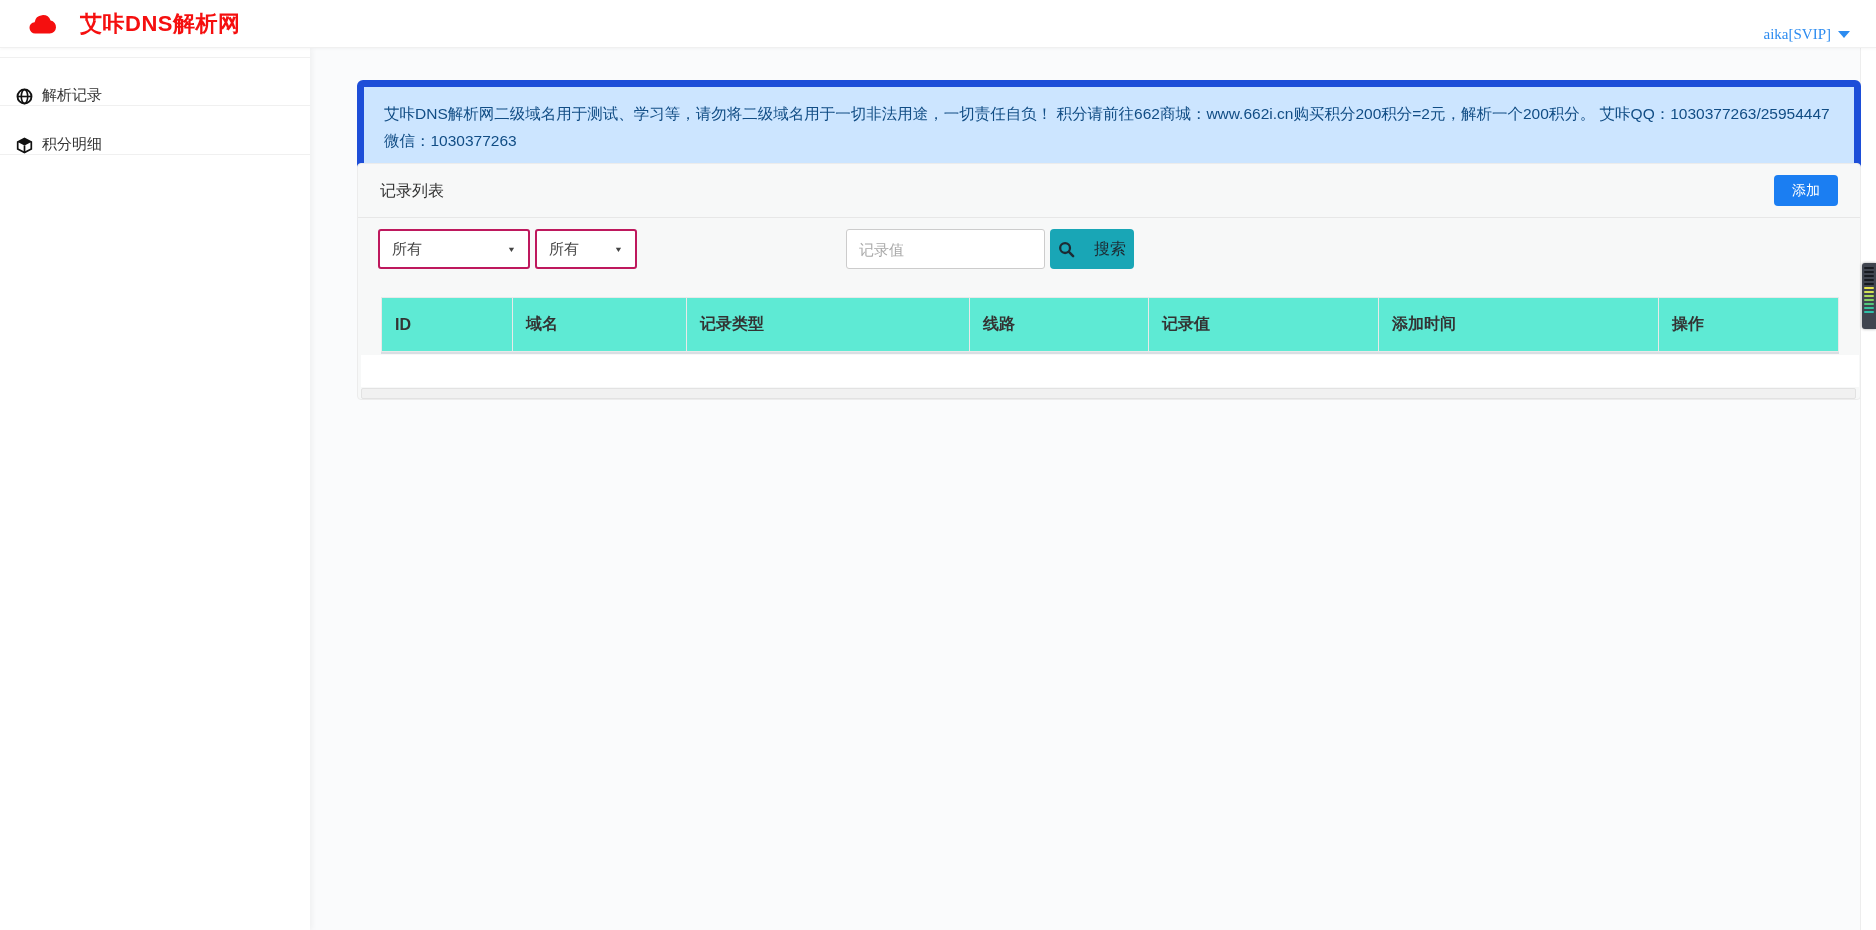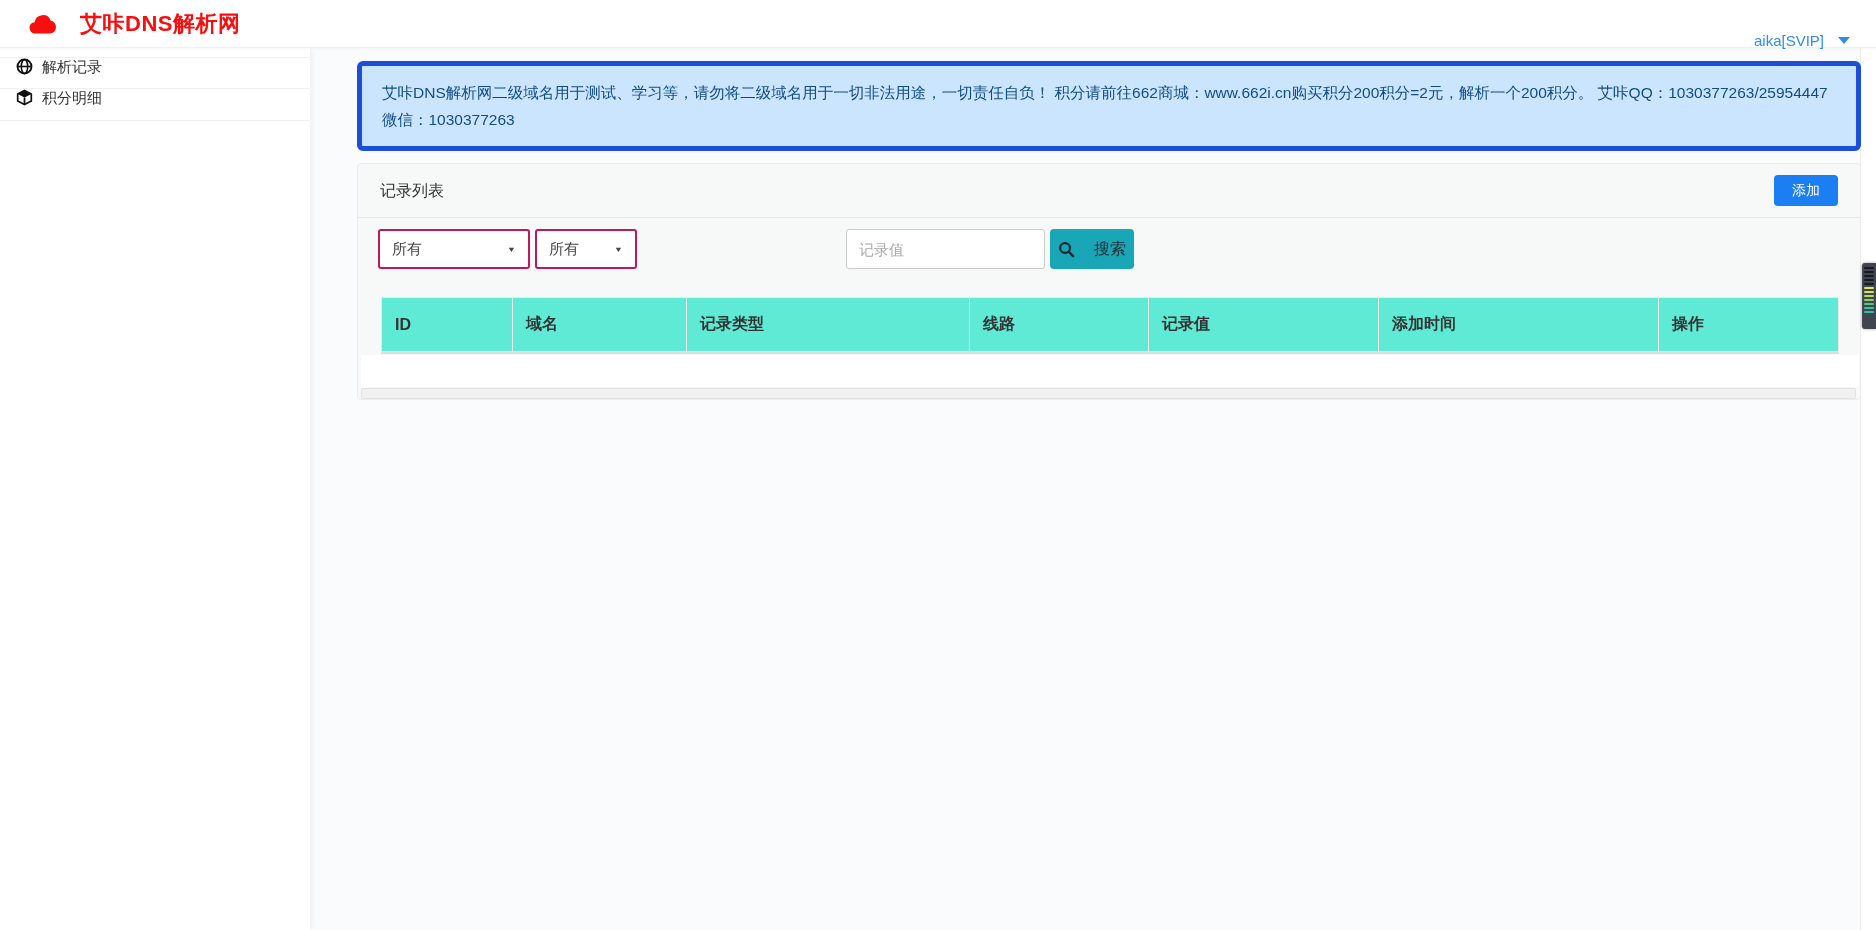--- a/index.html
+++ b/index.html
@@ -4,39 +4,39 @@
 <style>
   * { margin:0; padding:0; box-sizing:border-box; }
   html,body { width:1876px; height:930px; font-family:"Liberation Sans","DejaVu Sans",sans-serif; background:#ffffff; overflow:hidden; }
   .page { position:relative; width:1876px; height:930px; }
 
   
   .navbar { position:absolute; left:0; top:0; width:1876px; height:48px; background:#fff;
             border-bottom:1px solid #f0f0f0; box-shadow:0 1px 3px rgba(0,0,0,.04); z-index:5; }
   .brand { position:absolute; left:28px; top:0; height:48px; display:flex; align-items:center; gap:22px; }
   .brand-text { color:#f50f0f; font-size:22px; font-weight:bold; letter-spacing:.5px; }
-  .user-box { position:absolute; right:26px; top:16px; height:48px; display:flex; align-items:center; gap:14px; cursor:pointer; }
+  .user-box { position:absolute; right:26px; top:10px; height:48px; display:flex; align-items:center; gap:7px; cursor:pointer;font-family:Liberation Serif, serif; }
   .user-name { color:#2d8cf0; font-size:15px; }
   .user-caret { width:0; height:0; border-left:6px solid transparent; border-right:6px solid transparent; border-top:7px solid #2d8cf0; }
 
   
   .sidebar { position:absolute; left:0; top:48px; width:310px; height:882px; background:#fff;
              box-shadow:2px 0 6px rgba(0,0,0,.05); padding-top:9px; z-index:4; }
-  .side-item { height:32px; display:flex; align-items:flex-start; gap:9px; padding-left:16px;
+  .side-item { height:49px; display:flex; align-items:flex-end; gap:9px; padding-left:16px;
                border-bottom:1px solid #f0f0f0; font-size:15px; color:#333; cursor:pointer; }
   .side-item:first-child { border-top:1px solid #f0f0f0; }
   .side-icon { width:17px; height:17px; flex:0 0 auto; display:inline-flex; }
 
   
   .main-bg { position:absolute; left:310px; top:48px; width:1551px; height:882px; background:#fafbfc;
              border-right:1px solid #ededed; }
 
   
-  .notice { position:absolute; left:357px; top:61px; width:1504px; min-height:74px; background:#cce5ff;
-            border:5px solid #1d4ed8; border-radius:6px; padding:13px 20px; color:#114d85;
+  .notice { position:absolute; left:357px; top:80px; width:1504px; min-height:74px; background:#cce5ff;
+            border:7px solid #1d4ed8; border-radius:6px; padding:13px 20px; color:#114d85;
             font-size:15.5px; line-height:1.75; }
 
   
   .panel { position:absolute; left:357px; top:163px; width:1504px; height:237px; background:#f7f8f8;
            border:1px solid #ececec; border-radius:4px; }
   .panel-header { position:absolute; left:0; top:0; width:100%; height:54px; border-bottom:1px solid #e7e7e7; }
   .panel-title { position:absolute; left:22px; top:0; line-height:54px; font-size:16px; color:#333; }
   .add-btn { position:absolute; right:22px; top:11px; height:31px; padding:0 18px; background:#1b7ef2;
              color:#fff; font-size:14px; border:none; border-radius:4px; cursor:pointer;
              font-family:inherit; }

